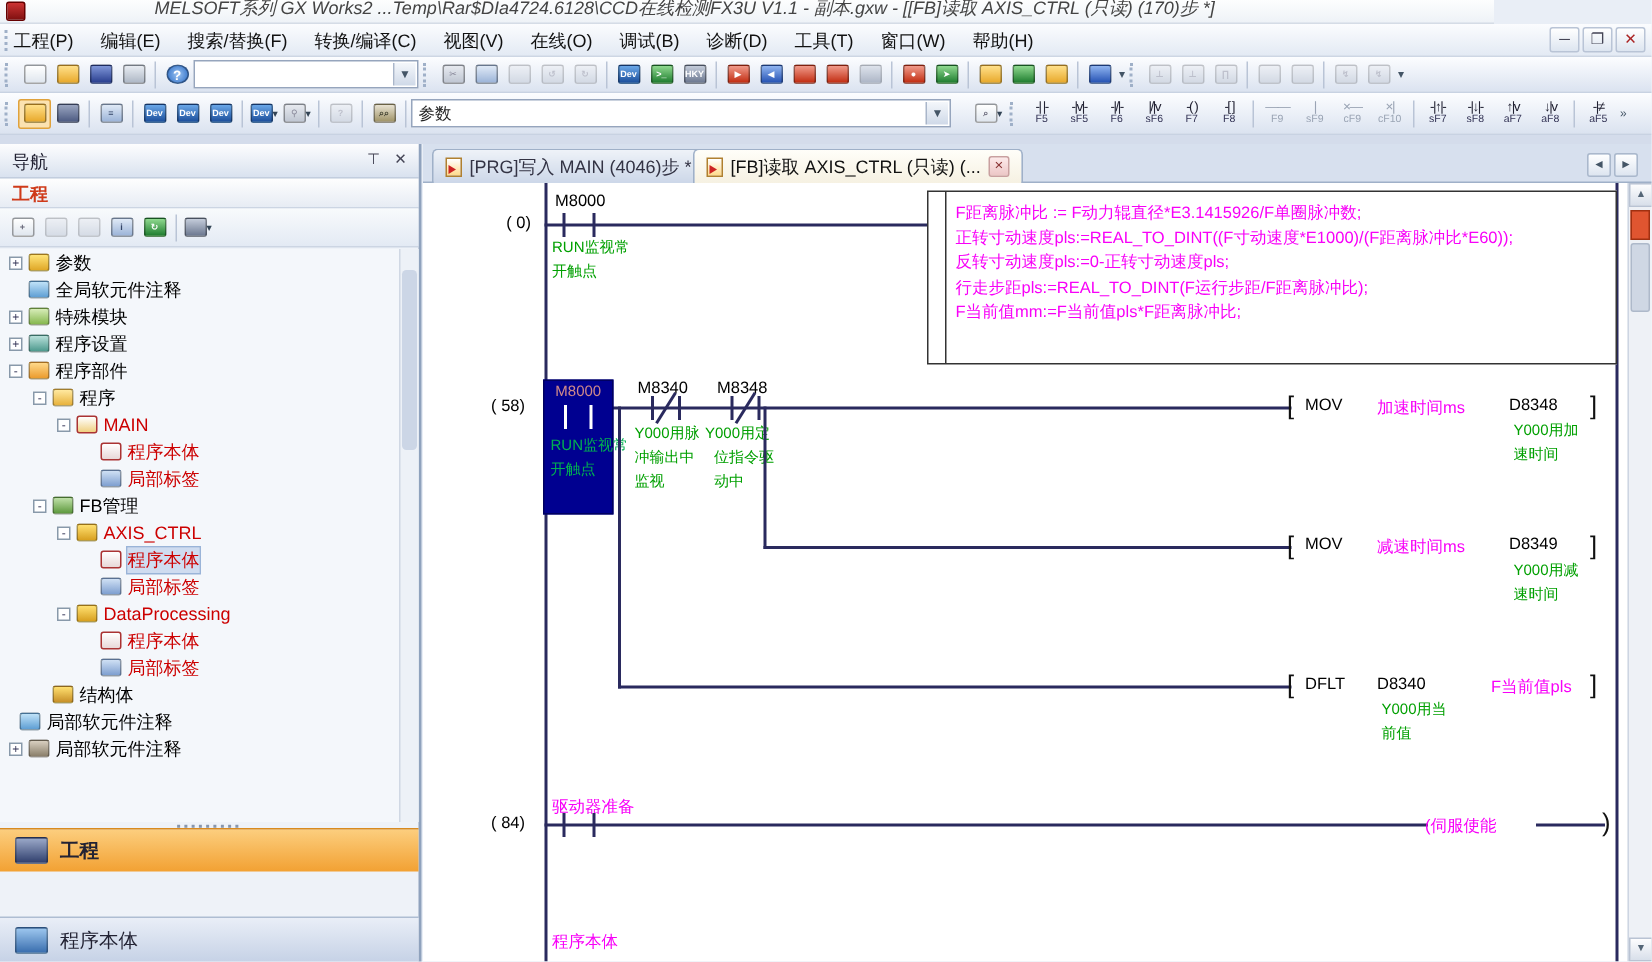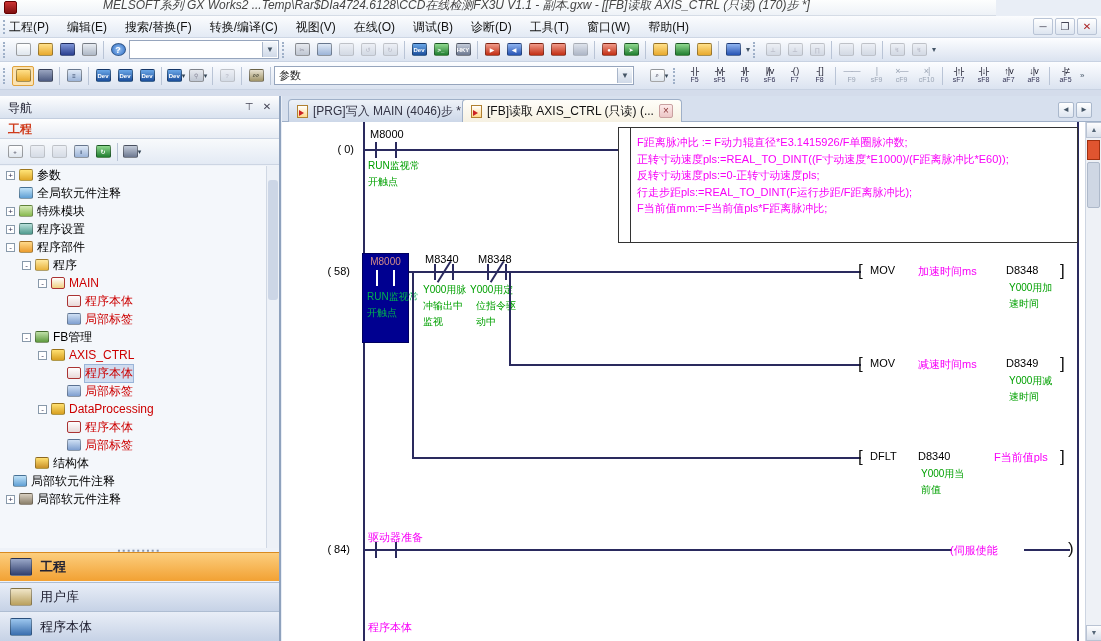--- a/index.html
+++ b/index.html
@@ -487,24 +487,20 @@
   </div>
   <div id="nav-vsb">
       <span class="th"></span>
     </div>
   <div id="nav-split">▪▪▪▪▪▪▪▪▪</div>
 
   <div class="navbtn active" style="top:456px">
     <span class="nbic nb1"></span>
       <span>工程</span>
   </div>
-  <div class="navbtn" style="top:486px">
-    <span class="nbic nb2"></span>
-      <span>用户库</span>
-  </div>
   <div class="navbtn" style="top:515px; height:30px">
     <span class="nbic nb3"></span>
       <span>程序本体</span>
   </div>
 </div>
 
 <div id="editor">
   <div id="tabbar">
     <div class="tab inactive" style="left:6px">
       <span class="tic2"></span>

